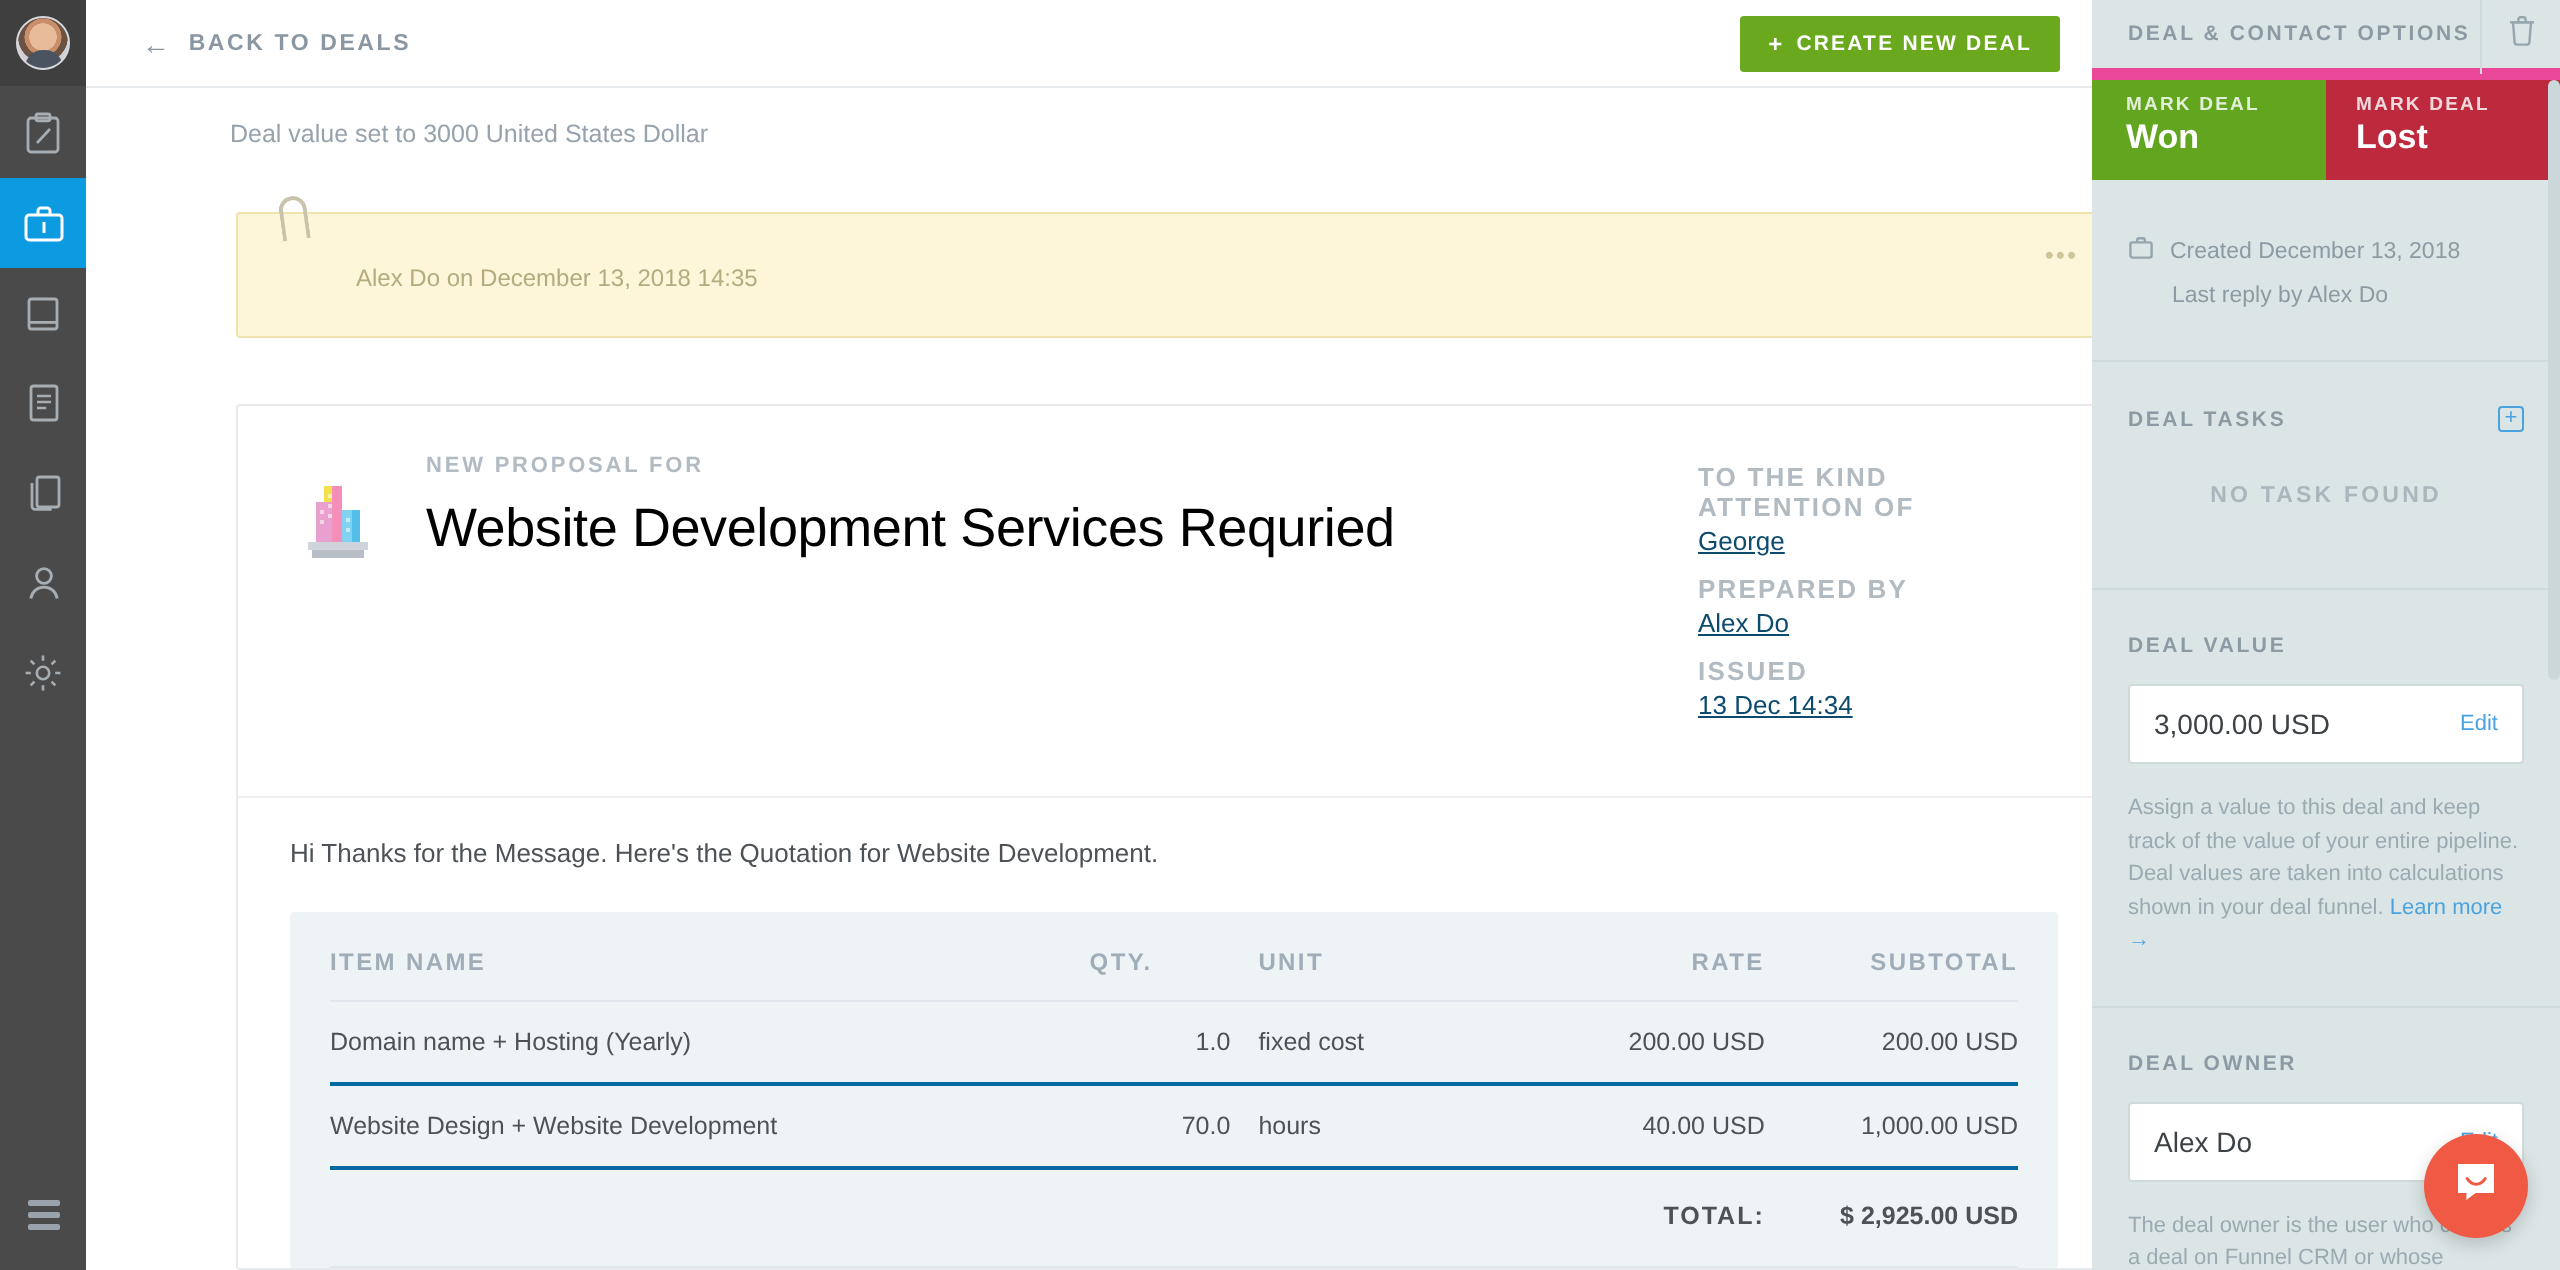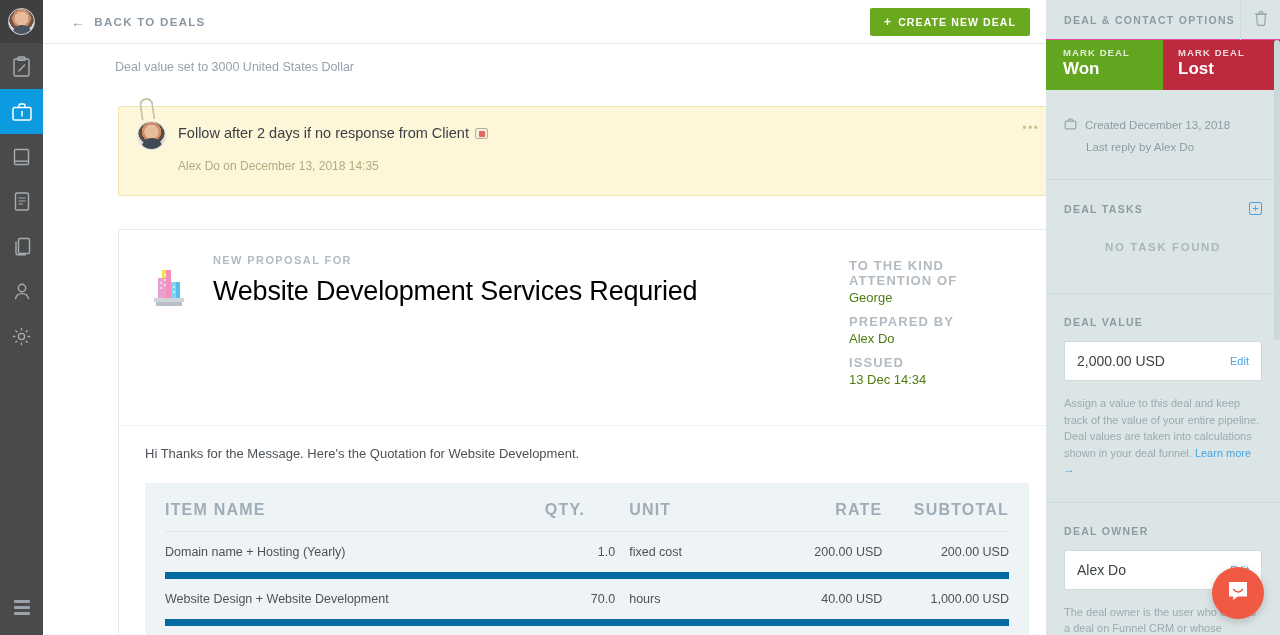--- a/index.html
+++ b/index.html
@@ -139,39 +139,39 @@
     text-transform:uppercase; margin-bottom:10px;
   }
   .prop-title {
     font-size:27px; color:#000000; font-weight:400; letter-spacing:-0.2px;
   }
   .prop-meta { width: 180px; flex:0 0 180px; padding-top:4px; }
   .meta-label {
     color:#b2bac2; font-size:13px; font-weight:700; letter-spacing:1.1px;
     text-transform:uppercase;
   }
-  .meta-value { color:#4d7c0f; font-size:13px; margin: 2px 0 9px 0; }
+  .meta-value { color:#0c4a6e; font-size:13px; margin: 2px 0 9px 0; text-decoration: underline; }
   .meta-value:last-child { margin-bottom:16px; }
 
   .prop-body { padding: 20px 26px 0 26px; }
   .prop-intro { font-size:13px; color:#4c5257; }
 
   .table-wrap {
     margin-top: 22px; background:#eef3f6; border-radius:2px;
     padding: 0 20px;
   }
   table.items { width:100%; border-collapse: collapse; }
   table.items th {
-    font-size:16px; font-weight:700; letter-spacing:1.2px; text-transform:uppercase;
+    font-size:12px; font-weight:700; letter-spacing:1.2px; text-transform:uppercase;
     color:#9fadb8; padding: 18px 0 12px 0; text-align:left;
     border-bottom:1px solid #dfe7ec;
   }
   table.items td {
     font-size:12.5px; color:#4c5257; padding: 13px 0;
-    border-bottom:7px solid #0369a1;
+    border-bottom:2px solid #0369a1;
   }
   table.items tr:last-child td { border-bottom:none; }
   .c-name  { width: 45%; }
   .c-qty   { width: 10%; text-align:right; padding-right:14px !important;margin-top:10px; }
   .c-unit  { width: 15%; padding-left: 4px; }
   .c-rate  { width: 15%; text-align:right !important; }
   .c-sub   { width: 15%; text-align:right !important; }
   tr.total-row td { border-bottom:1px solid #dfe7ec !important; padding: 16px 0 18px 0;}
   .total-label {
     font-size:10px; font-weight:700; letter-spacing:1px; text-transform:uppercase;
@@ -179,21 +179,21 @@
   }
   .total-value { font-size:19px; color:#3c4246; font-weight:700; white-space:nowrap;}
 
   
   .rightpanel {
     width: 234px; min-width:234px; height:635px;
     background:#dbe5e6; position:relative; overflow:hidden;
   }
   .rp-header {
     height: 40px; display:flex; align-items:center; justify-content:space-between;
-    border-bottom:1px solid #ec4899;
+    border-bottom:6px solid #ec4899;
   }
   .rp-header-title {
     font-size:10.5px; font-weight:700; letter-spacing:1.3px; text-transform:uppercase;
     color:#8c9ba3; padding-left:18px;
   }
   .rp-trash {
     width:40px; height:40px; display:flex; align-items:center; justify-content:center;
     border-left:1px solid #cfdadb; cursor:pointer;
   }
   .winlose { display:flex; height:50px; }
@@ -355,27 +355,20 @@
       </button>
     </div>
 
     <div class="scroll-area">
 
       <div class="status-line">Deal value set to 3000 United States Dollar</div>
 
       <div class="note-card">
         <div class="note-pin"></div>
         <div class="note-dots">•••</div>
-        <div class="note-row">
-          <div class="note-avatar"></div>
-          <div class="note-text">
-            <span>Follow after 2 days if no response from Client</span>
-            <span class="note-badge"></span>
-          </div>
-        </div>
         <div class="note-meta">Alex Do on December 13, 2018 14:35</div>
       </div>
 
       <div class="proposal">
 
         <div class="prop-head">
           <div class="prop-logo">
             <svg class="logo-svg" width="48" height="48" viewBox="0 0 48 48">
               <rect x="17" y="6" width="9" height="28" fill="#f2e14c"></rect>
               <rect x="21" y="6" width="5" height="28" fill="#f38fb8"></rect>
@@ -502,21 +495,21 @@
       <div class="no-task">NO TASK FOUND</div>
     </div>
 
     <div class="rp-divider"></div>
 
     <div class="rp-section">
       <div class="sec-title-row">
         <div class="sec-title">DEAL VALUE</div>
       </div>
       <div class="value-box">
-        <span class="value-text">2,000.00 USD</span>
+        <span class="value-text">3,000.00 USD</span>
         <span class="edit-link">Edit</span>
       </div>
       <div class="help-text">
         <span>Assign a value to this deal and keep track of the value of your entire pipeline. Deal values are taken into calculations shown in your deal funnel. </span><span class="help-link">Learn more →</span>
       </div>
     </div>
 
     <div class="rp-divider"></div>
 
     <div class="rp-section">

